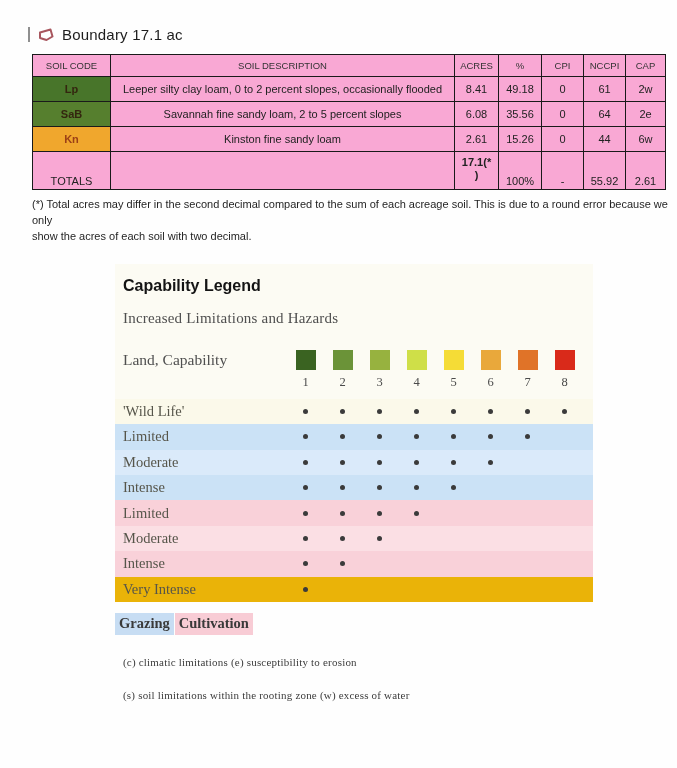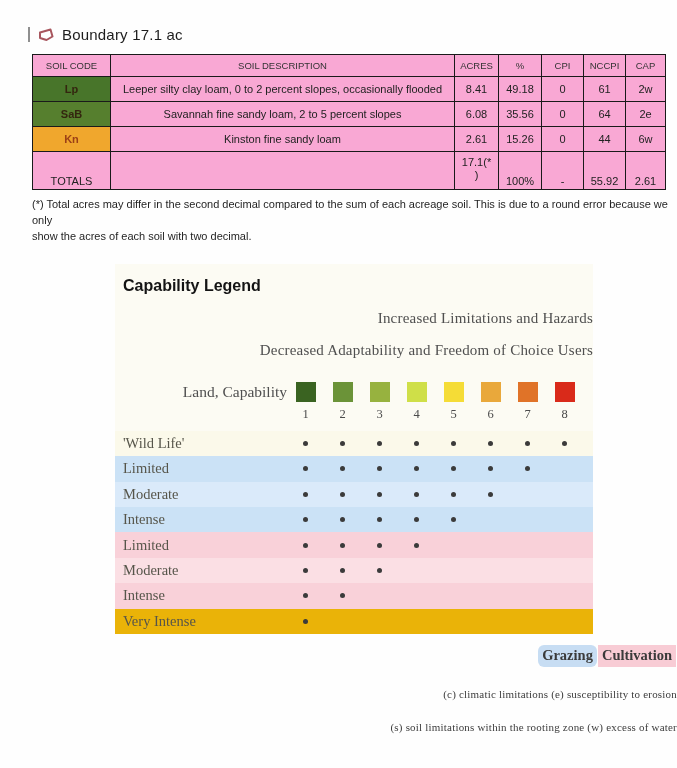--- a/index.html
+++ b/index.html
@@ -21,34 +21,34 @@
   table.soil { border-collapse: collapse; table-layout: fixed; width: 633px; background: #f9a8d4; }
   table.soil th, table.soil td { border: 1.6px solid #1a1a1a; overflow: hidden; }
   table.soil th {
     font-size: 9.5px; font-weight: normal; color: #333;
     text-align: center; height: 22px; padding: 2px;
   }
   table.soil td { font-size: 11px; height: 25px; text-align: center; padding: 2px 3px; }
   td.desc { text-align: left; padding-left: 7px; }
   td.codecell { font-weight: bold; }
   tr.totals td { vertical-align: top; padding-top: 23px; height: 36px; }
-  tr.totals td.acres-total { white-space: pre-line; line-height: 1.15; padding-top: 4px; }
+  tr.totals td.acres-total { white-space: pre-line; line-height: 1.15; padding-top: 4px; font-weight: bold; }
 
   
   .tbl-footnote {
     margin-top: 7px; font-size: 11px; color: #1f1f1f;
     line-height: 1.45; white-space: pre-line; width: 645px;
   }
 
   
   .panel {
     margin-top: 19px; margin-left: 83px; width: 478px;
     background: #fcfbf3; padding: 13px 0 0 0;
   }
-  .serif { font-family: "Liberation Serif", "DejaVu Serif", serif; text-align: right; }
+  .serif { font-family: "Liberation Serif", "DejaVu Serif", serif; }
   .panel-title { font-size: 16px; font-weight: bold; color: #141414; margin-left: 8px; }
   .panel-line { font-size: 15px; color: #4f4f4f; margin: 15px 0 0 8px; letter-spacing: .2px; }
 
   .scale-row { display: flex; align-items: center; margin-top: 23px; padding-left: 8px; }
   .scale-label { width: 164px; font-size: 15.5px; color: #4f4f4f; }
   .slots { display: flex; }
   .slot { width: 37px; display: flex; justify-content: center; align-items: center; }
   .sq { width: 20px; height: 20px; }
   .nums-row { display: flex; margin-top: 5px; padding-left: 8px; }
   .nums-spacer { width: 164px; }
@@ -144,21 +144,20 @@
         </tr>
       </tbody>
   </table>
 
   <p class="tbl-footnote">(*) Total acres may differ in the second decimal compared to the sum of each acreage soil. This is due to a round error because we only
 show the acres of each soil with two decimal.</p>
 
   <div class="panel">
     <div class="panel-title">Capability Legend</div>
     <p class="panel-line serif">Increased Limitations and Hazards</p>
-    <p class="panel-line serif">Decreased Adaptability and Freedom of Choice Users</p>
 
     <div class="scale-row">
       <span class="scale-label serif">Land, Capability</span>
       <div class="slots" id="scale-squares">
           <div class="slot">
             <div class="sq" style="background: rgb(58, 99, 33);"></div>
           </div>
           <div class="slot">
             <div class="sq" style="background: rgb(107, 147, 56);"></div>
           </div>
@@ -386,18 +385,18 @@
             <div class="slot"></div>
             <div class="slot"></div>
             <div class="slot"></div>
             <div class="slot"></div>
           </div>
         </div>
       </div>
   </div>
 
   <div class="keys serif">
-    <span class="key" id="key-0" style="background: rgb(199, 221, 243); border-radius: 6px;">Grazing</span><span class="key" id="key-1" style="background: rgb(248, 204, 213);">Cultivation</span>
+    <span class="key" id="key-0" style="background: rgb(199, 221, 243);">Grazing</span><span class="key" id="key-1" style="background: rgb(248, 204, 213);">Cultivation</span>
   </div>
   <p class="key-note serif">(c) climatic limitations (e) susceptibility to erosion</p>
   <p class="key-note serif">(s) soil limitations within the rooting zone (w) excess of water</p>
 
 </div>
 
 </body></html>

